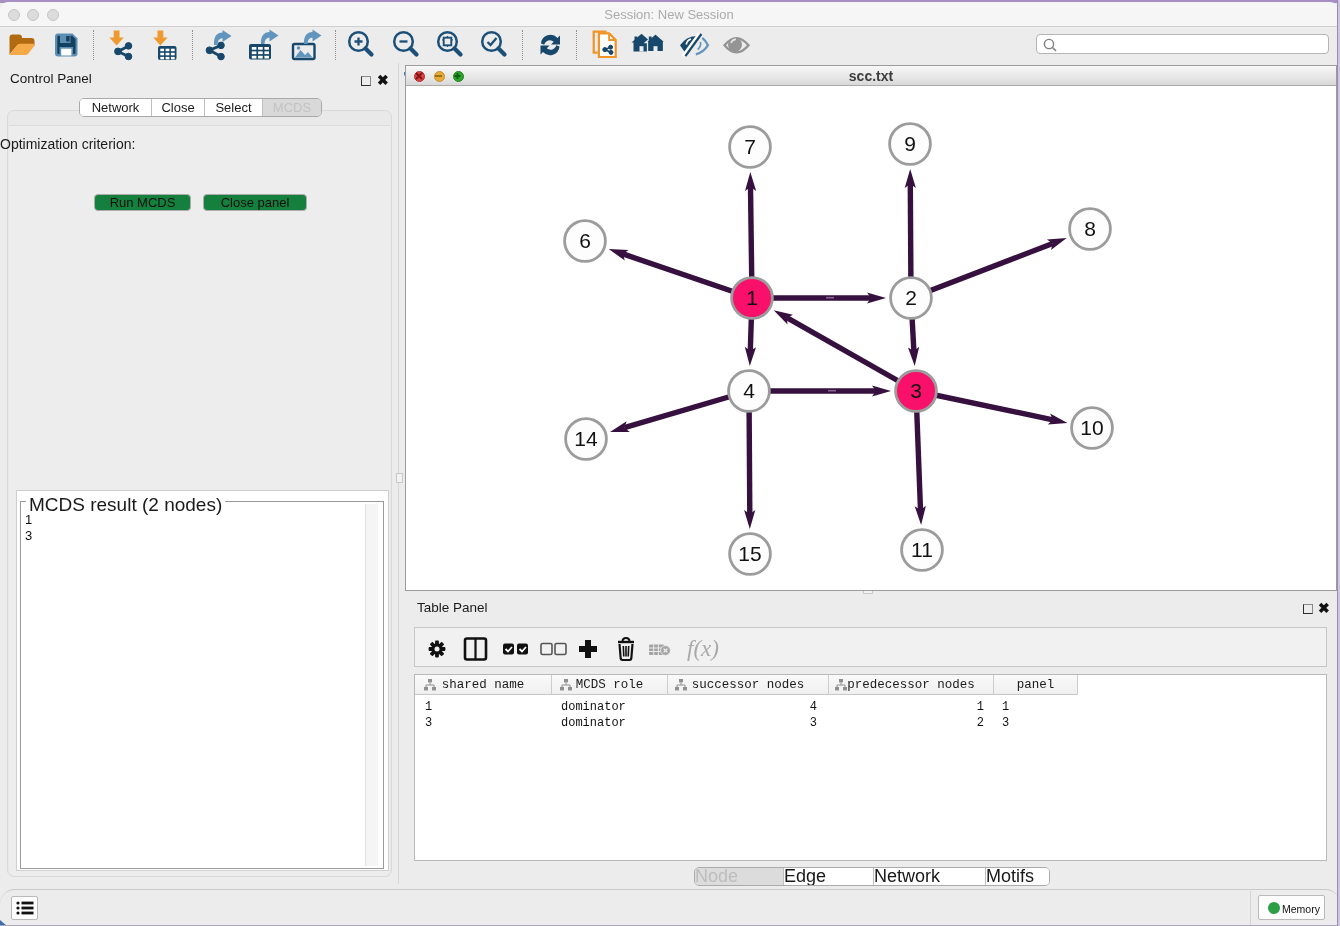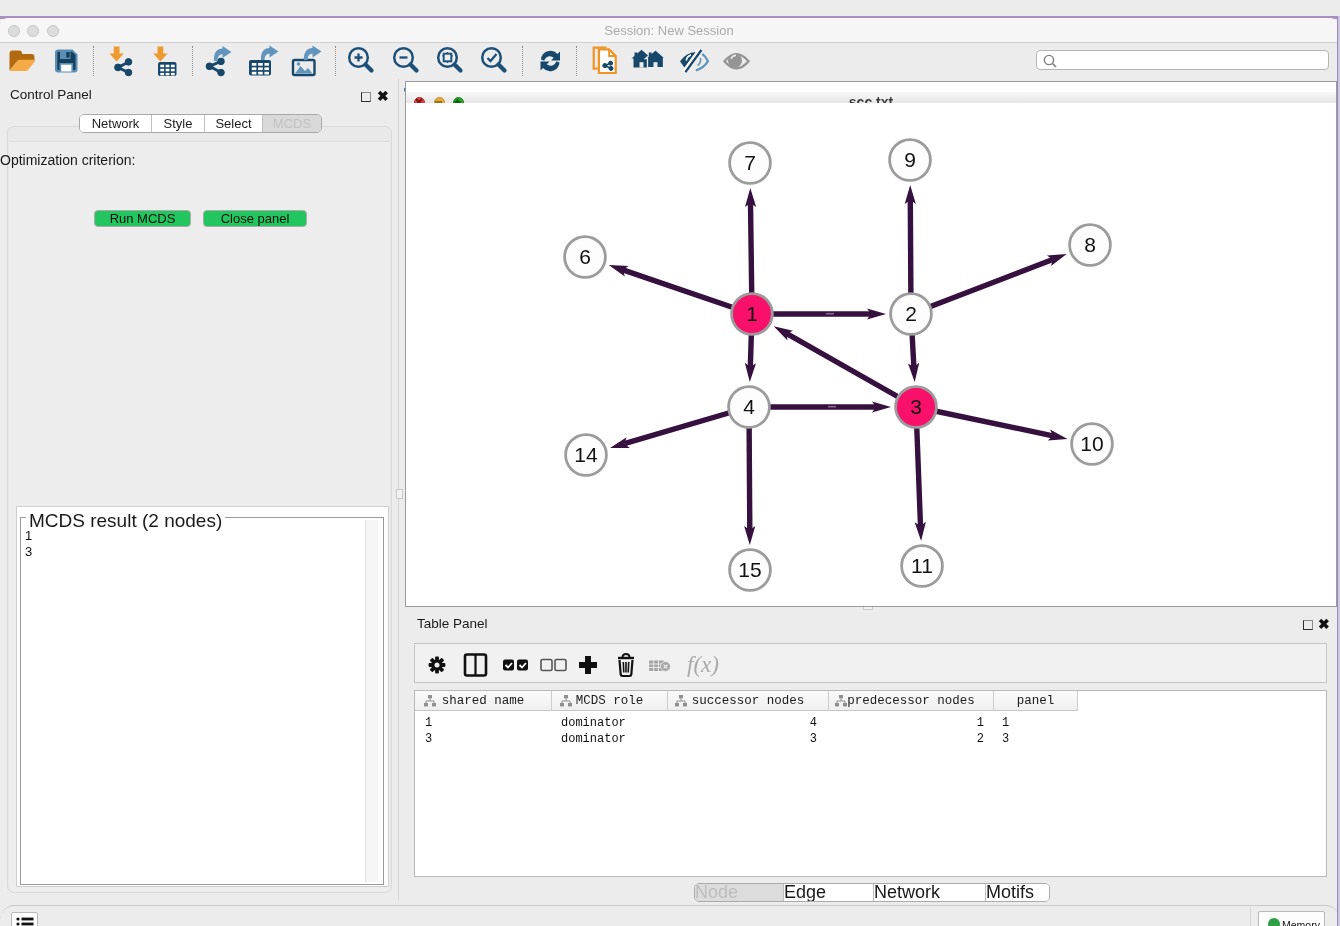--- a/index.html
+++ b/index.html
@@ -1,18 +1,18 @@
 <!DOCTYPE html>
 <html><head>
 <meta charset="utf-8">
 <style>
 * { margin:0; padding:0; box-sizing:border-box; }
 html,body { width:1340px; height:926px; overflow:hidden; }
 body { font-family:"Liberation Sans", sans-serif; background:#ececec; position:relative; }
-#root { position:absolute; left:0; top:16px; width:1340px; height:694px;padding-left:15px; }
+#root { position:absolute; left:0; top:0; width:1340px; height:694px;padding-left:15px; }
 .abs { position:absolute; }
 
 
 #purpletop { left:0; top:0; width:1340px; height:3px; background:#a78fc2; }
 #purpleright { left:1337px; top:0; width:3px; height:926px;
   background:linear-gradient(to right,#9d87bc 0 1.5px,#cfc6e0 1.5px); }
 
 
 #titlebar { left:0; top:2px; width:1338px; height:25px; background:#f6f6f6;
   border-radius:8px 8px 0 0; border-bottom:1px solid #d0d0d0; }
@@ -42,39 +42,39 @@
   border:1px solid #a9a9a9; border-radius:5px; overflow:hidden; background:#fff; }
 .cptab { height:100%; font-size:13px; color:#1c1c1c; text-align:center;
   line-height:17px; border-right:1px solid #bfbfbf; background:#fff; }
 .cptab:last-child { border-right:none; }
 .cptab.sel { background:#d9d9d9; color:#c2c2c2; }
 #optlabel { position:absolute; left:0; top:73px; width:399px; text-align:left;
   font-size:14px; color:#1a1a1a; }
 #dropdown { position:absolute; left:44px; top:98px; width:312px; height:18px;
   background:#fff; border:1px solid #ababab; border-radius:4px;
   font-size:14px; color:#111; line-height:16px; padding-left:13px; }
-.btn { position:absolute; top:131px; height:17px; background:#22c55e;
+.btn { position:absolute; top:131px; height:17px; background:#15803d;
   border:1px solid #ababab; border-radius:4px; font-size:13px; color:#111;
   text-align:center; line-height:15px; }
 #mcdsbox { position:absolute; left:16px; top:427px; width:373px; height:381px;
   background:#fff; border:1px solid #cfcfcf; }
 #fieldset { position:absolute; left:3px; top:10px; width:364px; height:368px;
   border:1px solid #9a9a9a; }
 #fslabel { position:absolute; left:5px; top:-8px; background:#fff; padding:0 3px;
   font-size:19px; color:#1a1a1a; }
 #fsitems { position:absolute; left:4px; top:10px; font-size:13px; color:#111; line-height:16px; }
 #fsscroll { position:absolute; right:5px; top:2px; width:13px; height:362px;
   background:#f5f5f5; border-left:1px solid #e2e2e2; }
 
 
 #netframe { left:405px; top:65px; width:932px; height:526px;
   border:1px solid #9b9b9b; background:#fff; }
 #nettitle { position:absolute; left:0; top:0; width:100%; height:20px;
   background:linear-gradient(#f8f8f8,#e3e3e3 70%,#d8d8d8);
-  border-bottom:1px solid #ababab;margin-top:10px; }
+  border-bottom:1px solid #ababab; }
 #nettext { position:absolute; top:2px; left:0; width:100%; text-align:center;
   font-size:14px; font-weight:bold; color:#3c3c3c; }
 .light { position:absolute; top:5px; width:11px; height:11px; border-radius:50%; }
 #netcanvas { position:absolute; left:0; top:21px; width:930px; height:503px; background:#fff; }
 
 
 #tpanel { left:405px; top:598px; width:935px; height:286px; background:#ececec; }
 #tphead { position:absolute; left:12px; top:2px; font-size:13.5px; color:#1a1a1a; }
 #tptoolbar { position:absolute; left:9px; top:29px; width:913px; height:40px;
   background:#f1f1f1; border:1px solid #c6c6c6; }
@@ -278,21 +278,21 @@
 
   <div class="abs" id="cpanel">
     <div id="cphead">Control Panel</div>
     <div class="winsq" style="left:361px; top:13px;"></div>
     <div class="winx" style="left:377px; top:11px;">✖</div>
     <div id="cpinner">
       <div id="cpcontent"></div>
     </div>
     <div id="cptabs">
       <div class="cptab" style="width:72px">Network</div>
-      <div class="cptab" style="width:53px">Style</div>
+      <div class="cptab" style="width:53px">Close</div>
       <div class="cptab" style="width:58px">Select</div>
       <div class="cptab sel" style="width:58px">MCDS</div>
     </div>
     <div id="optlabel">Optimization criterion:</div>
     <div class="btn" style="left:94px; width:97px;">Run MCDS</div>
     <div class="btn" style="left:203px; width:104px;">Close panel</div>
     <div id="mcdsbox">
       <div id="fieldset">
         <div id="fslabel">MCDS result (2 nodes)</div>
         <div id="fsitems">1<br>3</div>

